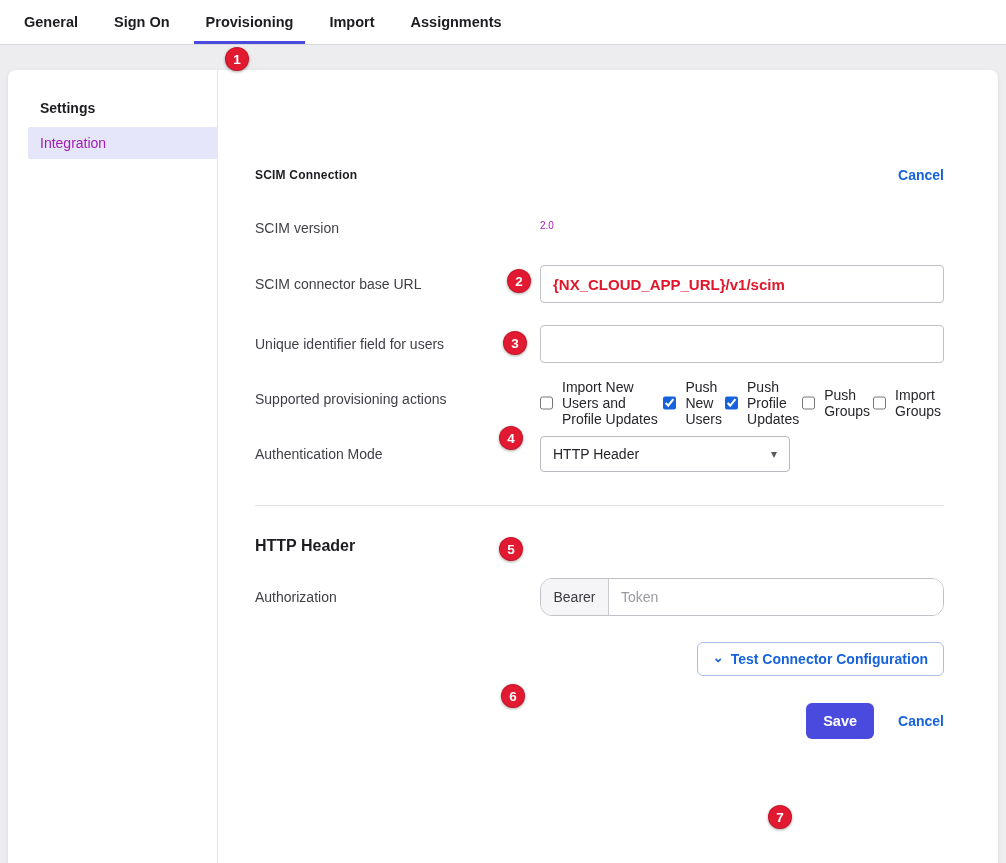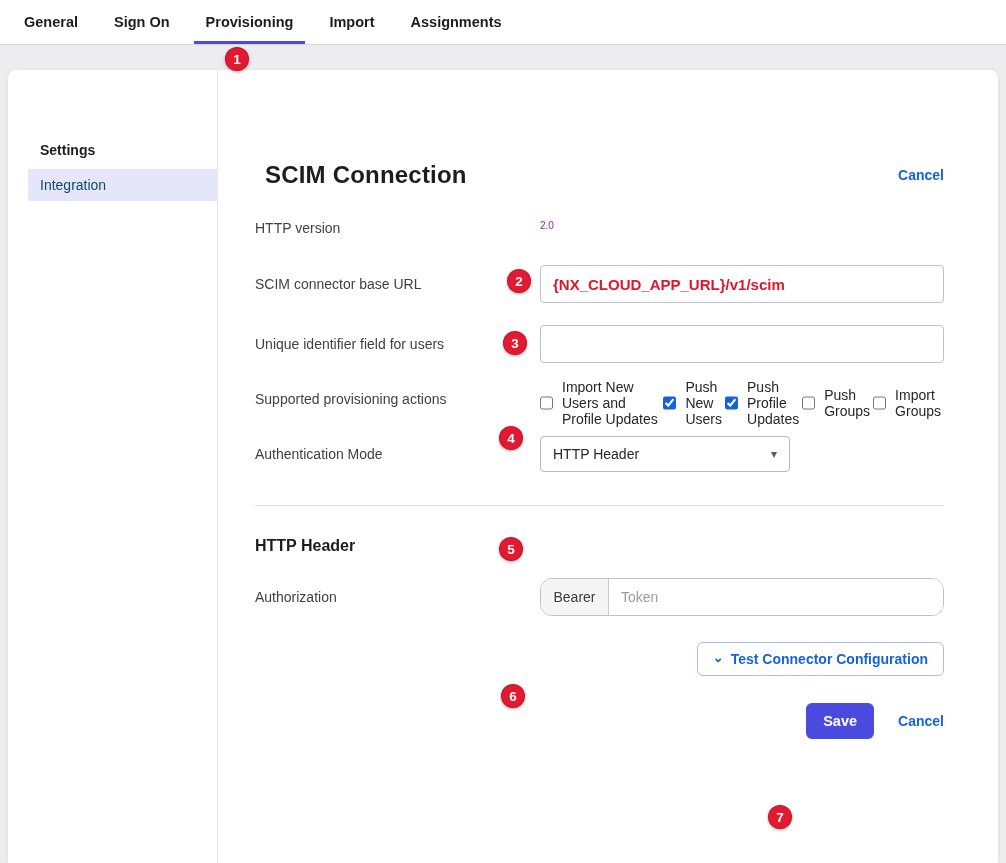--- a/index.html
+++ b/index.html
@@ -31,30 +31,30 @@
   
   .card{
     position:absolute;left:8px;right:8px;top:70px;bottom:0;
     background:#ffffff;border-radius:8px 8px 0 0;
     box-shadow:0 1px 4px rgba(0,0,0,0.08);
   }
   .sidebar{
     position:absolute;left:0;top:0;bottom:0;width:210px;
     border-right:1px solid #e4e4e8;padding-top:30px;
   }
-  .sb-heading{font-size:14px;font-weight:700;color:#1d1d21;padding-left:32px;margin-top:42px;}
+  .sb-heading{font-size:14px;font-weight:700;color:#1d1d21;padding-left:32px;}
   .sb-item{
     margin-top:11px;margin-left:20px;width:190px;height:32px;line-height:32px;
-    padding-left:12px;font-size:14px;color:#0c4a6e;cursor:pointer;border-radius:2px;
+    padding-left:12px;font-size:14px;color:#a21caf;cursor:pointer;border-radius:2px;
   }
   .sb-item.active{background:#e6e6fb;}
   
   .main{margin-left:247px;width:689px;padding-top:93px;}
   .title-row{display:flex;justify-content:space-between;align-items:center;height:24px;}
-  .title-row h2{margin:10px;font-size:24px;font-weight:700;letter-spacing:.2px;}
+  .title-row h2{margin:0;font-size:12px;font-weight:700;letter-spacing:.2px;}
   .link{color:var(--link-blue);font-size:14px;font-weight:700;text-decoration:none;cursor:pointer;}
   .row{display:flex;}
   .row .label{width:285px;flex-shrink:0;font-size:14px;color:#3f3f46;}
   .row.center{align-items:center;}
   .row.center .label{line-height:1.2;}
   .value{font-size:10px;color:#a21caf;}
   .text-input{
     flex:1;height:38px;border:1px solid #c1c1c8;border-radius:4px;
     padding:12px 12px;font-size:14px;color:#26262b;outline:none;background:#fff;
     font-family:"Liberation Sans", sans-serif;
@@ -136,21 +136,21 @@
     <div class="sb-item active">Integration</div>
   </aside>
 
   <main class="main">
     <div class="title-row">
       <h2>SCIM Connection</h2>
       <a class="link">Cancel</a>
     </div>
 
     <div class="row" style="margin-top:33px;height:20px">
-      <div class="label">HTTP version</div>
+      <div class="label">SCIM version</div>
       <div class="value">2.0</div>
     </div>
 
     <div class="row center" style="margin-top:25px;height:38px">
       <div class="label">SCIM connector base URL</div>
       <input class="text-input red-value" value="{NX_CLOUD_APP_URL}/v1/scim" style="">
     </div>
 
     <div class="row center" style="margin-top:22px;height:38px">
       <div class="label">Unique identifier field for users</div>

